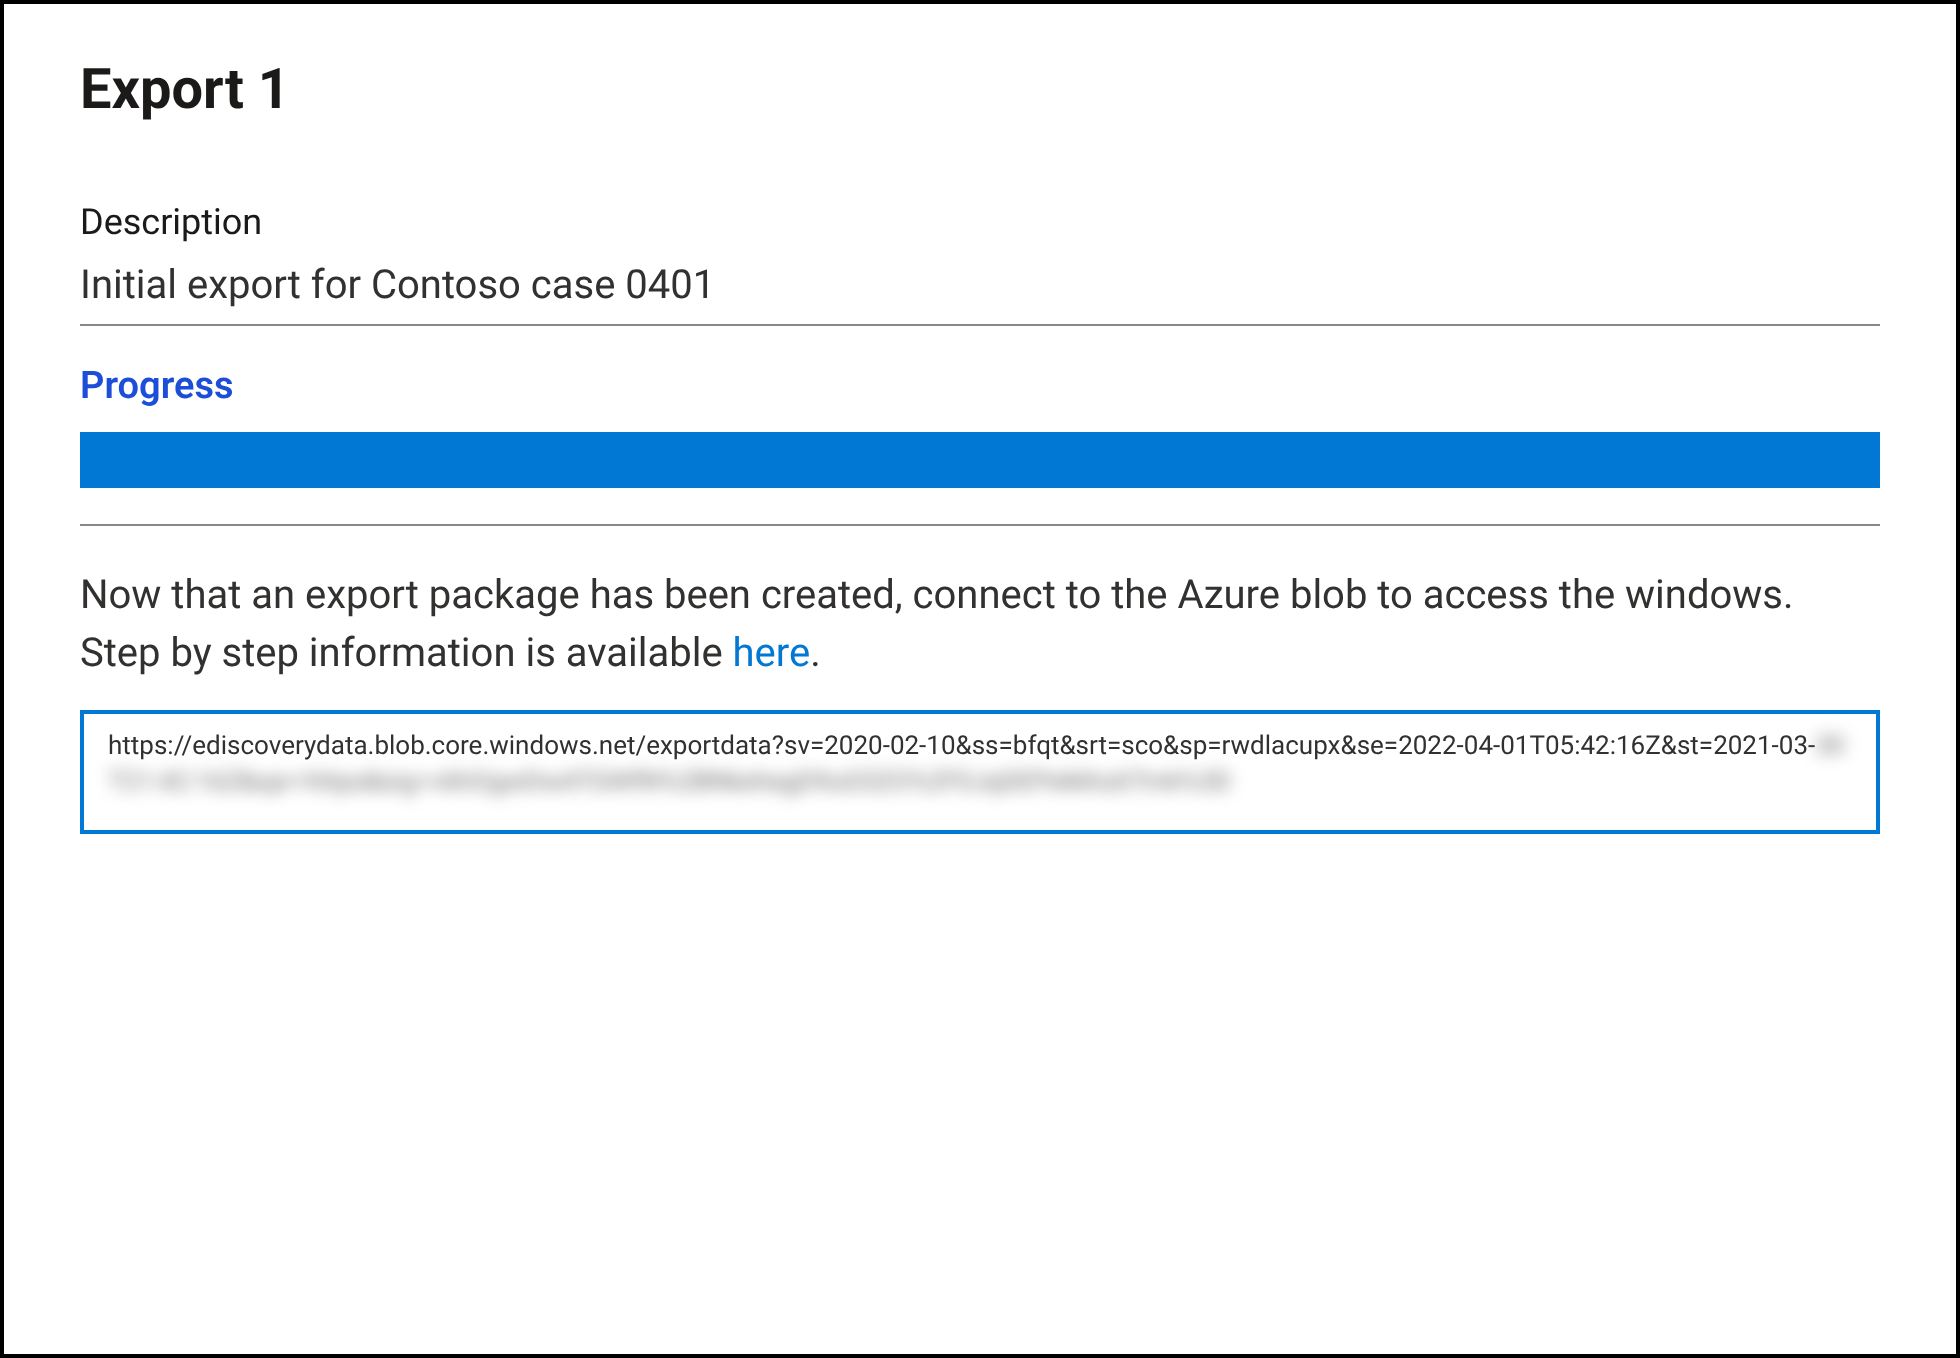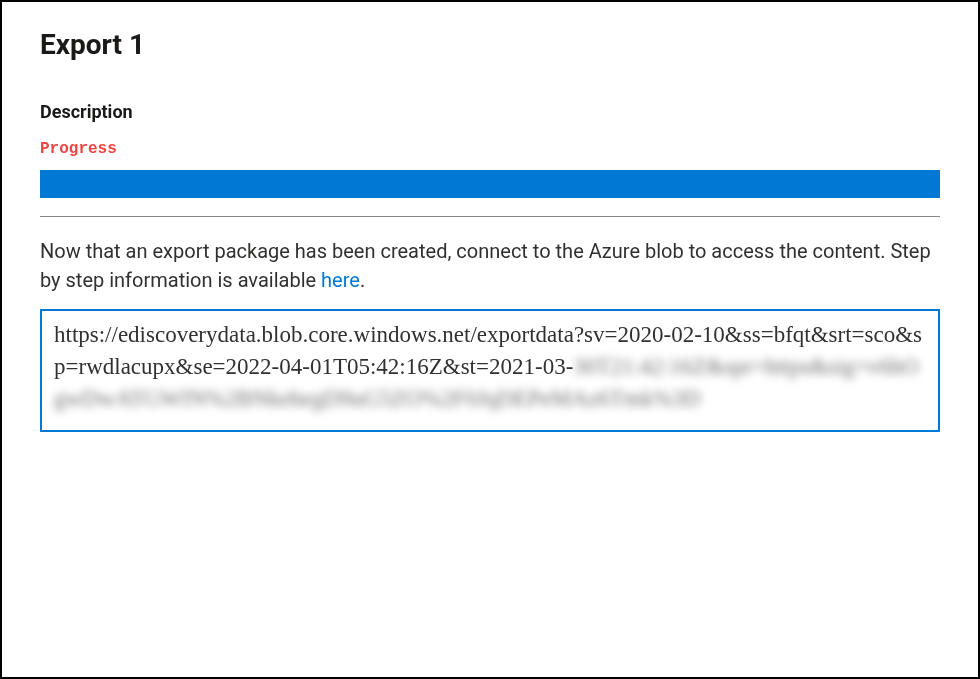--- a/index.html
+++ b/index.html
@@ -20,37 +20,36 @@
       font-size: 28px;
       font-weight: 700;
       color: #1b1a19;
       margin-bottom: 40px;
     }
     .field-section {
       margin-bottom: 18px;
     }
     .field-label {
       font-size: 18px;
-      font-weight: 700;
+      font-weight: 400;
       color: #1b1a19;
       margin-bottom: 8px;
     }
     .field-value {
       font-size: 20px;
       font-weight: 400;
       color: #323130;
       padding-bottom: 8px;
       border-bottom: 1px solid #8a8886;
     }
     .progress-label {
-      font-size: 16px;
+      font-size: 19px;
       font-weight: 600;
-      color: #ef4444;
+      color: #1d4ed8;
       margin-bottom: 12px;
-      font-family: Liberation Mono, monospace;
     }
     .progress-bar-container {
       width: 100%;
       height: 28px;
       margin-bottom: 18px;
     }
     .progress-bar {
       width: 100%;
       height: 100%;
       background: #0078d4;
@@ -74,54 +73,54 @@
       border: 2px solid #0078d4;
       padding: 8px 12px 14px 12px;
     }
     .location-title {
       font-size: 19px;
       font-weight: 600;
       color: #1b1a19;
       margin-bottom: 8px;
     }
     .location-url {
-      font-size: 23px;
+      font-size: 13px;
       font-weight: 400;
       color: #323130;
       line-height: 1.4;
       word-break: break-all;
-      font-family: Liberation Serif, serif;
     }
     .location-blurred {
       filter: blur(4px);
       user-select: none;
       color: #6e6e6e;
     }
   </style>
 </head>
 <body>
 
 <h1 class="page-title">Export 1</h1>
 
 <div class="field-section">
   <div class="field-label">Description</div>
+  <div class="field-value">Initial export for Contoso case 0401</div>
 </div>
 
 <div class="field-section">
 </div>
 
 <div>
   <div class="progress-label">Progress</div>
   <div class="progress-bar-container">
     <div class="progress-bar"></div>
   </div>
   <div class="progress-divider"></div>
 </div>
 
 <p class="info-text">
-  <span>Now that an export package has been created, connect to the Azure blob to access the content. Step by step information is available </span><span class="info-link">here</span><span>.</span>
+  <span>Now that an export package has been created, connect to the Azure blob to access the windows. Step by step information is available </span><span class="info-link">here</span><span>.</span>
 </p>
 
 <div class="location-box">
   <div class="location-url">
     <span>https://ediscoverydata.blob.core.windows.net/exportdata?sv=2020-02-10&amp;ss=bfqt&amp;srt=sco&amp;sp=rwdlacupx&amp;se=2022-04-01T05:42:16Z&amp;st=2021-03-</span><span class="location-blurred">30T21:42:16Z&amp;spr=https&amp;sig=v6hOgwDwATGWfN%2BNkehegD9uG5ZO%2F0JqDEPeMAz6Tmk%3D</span>
   </div>
 </div>
 
 </body></html>

